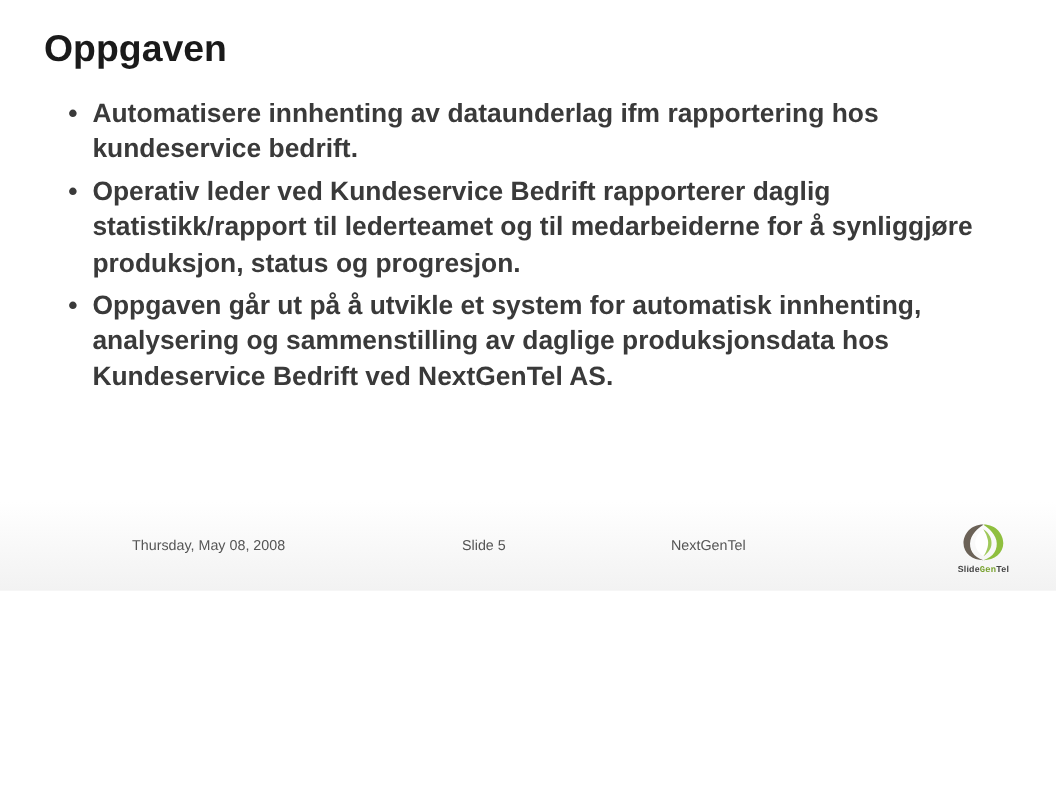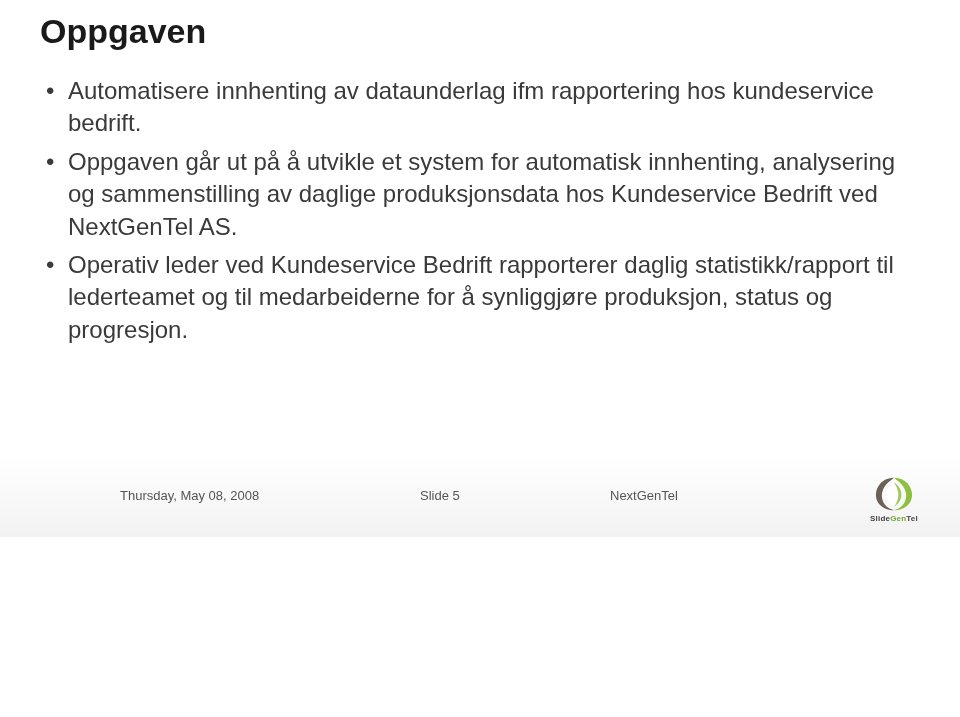--- a/index.html
+++ b/index.html
@@ -9,33 +9,34 @@
     height: 717px;
     font-family: Arial, Helvetica, sans-serif;
     background: #ffffff;
     color: #333333;
   }
   .slide {
     position: relative;
     width: 960px;
     height: 537px;
     box-sizing: border-box;
-    padding: 12px 40px 0 40px;
+    padding: 25px 40px 0 40px;
     background: linear-gradient(to bottom, #ffffff 0%, #ffffff 85%, #f2f2f2 100%);
   }
   .title {
     font-size: 34px;
     font-weight: bold;
     color: #1a1a1a;
     margin: 0 0 24px 0;
   }
   .bullets {
     list-style: none;
     padding: 0;
-    margin: 0;
+    margin: 16px;
+    font-weight: bold;
   }
   .bullets li {
     position: relative;
     padding-left: 28px;
     font-size: 24px;
     line-height: 1.35;
     color: #3a3a3a;
     margin-bottom: 6px;
   }
   .bullets li::before {
@@ -85,33 +86,33 @@
     width: 44px;
     height: 38px;
   }
   .logo .brand {
     font-size: 8px;
     font-weight: bold;
     color: #444;
     letter-spacing: 0.2px;
     margin-top: 1px;
   }
-  .logo .brand .g { color: #78a22f; }
+  .logo .brand .g { color: #78a22f; font-family: Liberation Mono, monospace; }
 </style>
 </head>
 <body>
 
 <div class="slide">
 
   <h1 class="title">Oppgaven</h1>
 
   <ul class="bullets">
     <li>Automatisere innhenting av dataunderlag ifm rapportering hos kundeservice bedrift.</li>
+    <li>Operativ leder ved Kundeservice Bedrift rapporterer daglig statistikk/rapport til lederteamet og til medarbeiderne for å synliggjøre produksjon, status og progresjon.</li>
     <li>Oppgaven går ut på å utvikle et system for automatisk innhenting, analysering og sammenstilling av daglige produksjonsdata hos Kundeservice Bedrift ved NextGenTel AS.</li>
-    <li>Operativ leder ved Kundeservice Bedrift rapporterer daglig statistikk/rapport til lederteamet og til medarbeiderne for å synliggjøre produksjon, status og progresjon.</li>
   </ul>
 
   <div class="footer">
     <div class="date">Thursday, May 08, 2008</div>
     <div class="slidenum">Slide 5</div>
     <div class="company">NextGenTel</div>
   </div>
 
   <div class="logo">
     <svg viewBox="0 0 48 42">

